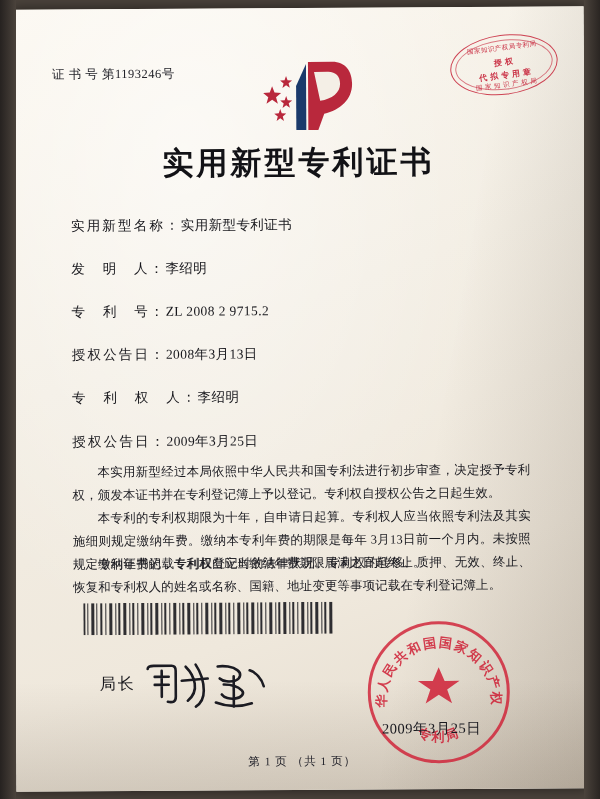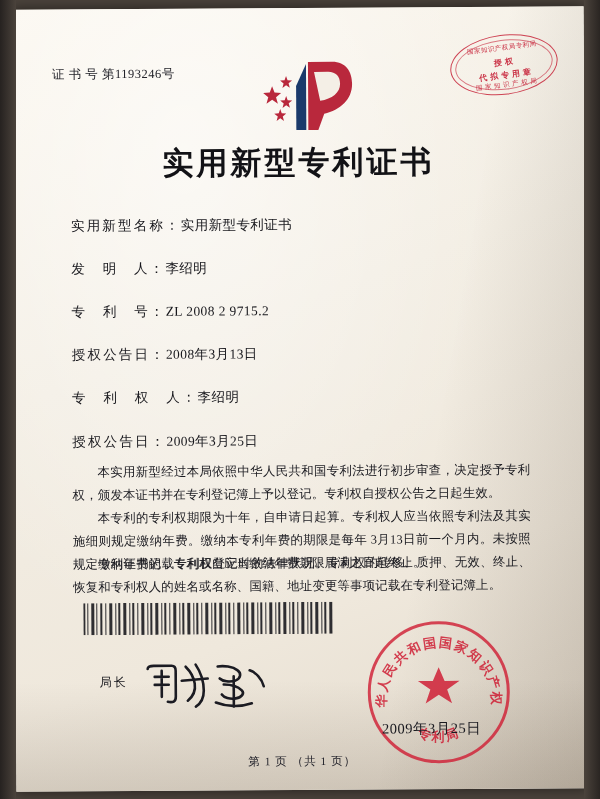--- a/index.html
+++ b/index.html
@@ -168,21 +168,21 @@
     width: 250px;
     height: 32px;
     opacity: .88;
   }
 
   
   .sig-label {
     position: absolute;
     left: 84px;
     top: 665px;
-    font-size: 12px;
+    font-size: 16px;
     letter-spacing: 2px;
     color: #17171c;
   }
   .sig-hand {
     position: absolute;
     left: 122px;
     top: 648px;
     width: 140px;
     height: 58px;
   }

